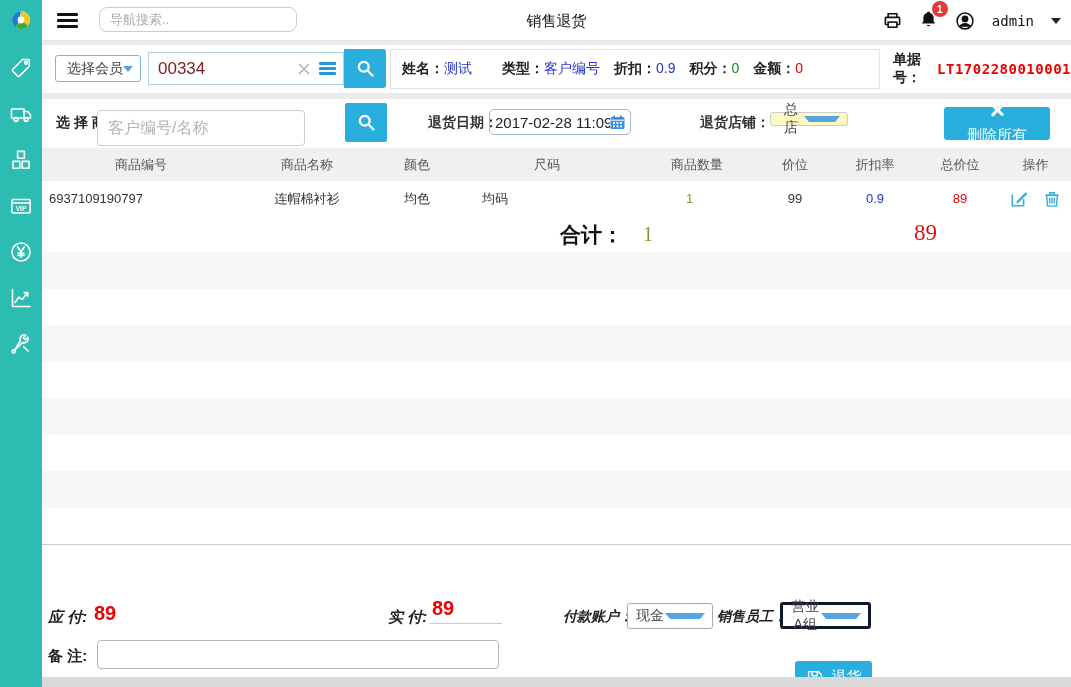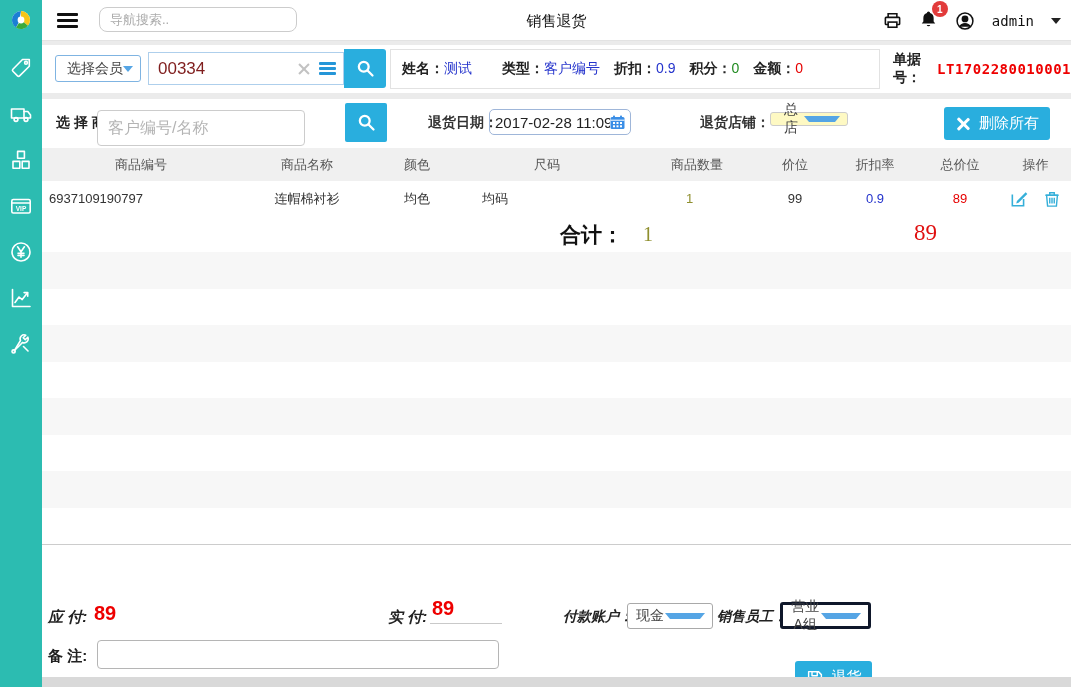--- a/index.html
+++ b/index.html
@@ -50,21 +50,21 @@
   .prod-input { position:absolute; left:55px; top:11px; width:208px; height:36px; border:1px solid #ccc; border-radius:4px; padding:0 10px; font-size:16px; color:#333; outline:none; font-family:inherit; }
   .prod-input::placeholder { color:#b4b4b4; }
   .prod-search { left:303px; top:4px; border-radius:2px; }
   .date-label { position:absolute; left:386px; top:15px; font-weight:bold; }
   .date-input { position:absolute; left:447px; top:10px; width:142px; height:26px; border:1px solid #9FB6D9; border-radius:5px; display:flex; align-items:center; padding:0 5px; }
   .date-input input { flex:1; min-width:0; border:none; outline:none; font-size:15px; color:#222; font-family:inherit; }
   .store-label { position:absolute; left:658px; top:15px; font-weight:bold; }
   .store-select { position:absolute; left:728px; top:13px; width:78px; height:14px; background:#fef9c3; border:1px solid #ccc; }
   .store-select span { flex:1; text-align:center; }
   .btn-cyan { background:#29AEDE; border:none; border-radius:3px; color:#fff; display:flex; align-items:center; justify-content:center; gap:8px; cursor:pointer; font-size:15px; font-family:inherit; }
-  .delete-all { position:absolute; left:902px; top:8px; width:106px; height:33px; }
+  .delete-all { position:absolute; left:902px; top:8px; width:106px; height:33px;flex-direction:column; }
   .x-glyph { position:relative; width:16px; height:16px; flex:none; }
   .x-glyph::before,.x-glyph::after { content:""; position:absolute; left:7px; top:0; width:2.6px; height:16px; background:#fff; border-radius:1px; }
   .x-glyph::before { transform:rotate(45deg); } .x-glyph::after { transform:rotate(-45deg); }
   
   .grid-row { display:grid; grid-template-columns:198px 134px 86px 174px 126px 70px 90px 80px 71px; align-items:center; }
   .thead { position:absolute; left:0; top:49px; width:1029px; height:33px; background:#F0F0F0; color:#555; font-size:13px; text-align:center; }
   .trow { position:absolute; left:0; top:82px; width:1029px; height:35px; background:#fff; font-size:13px; text-align:center; color:#333; }
   .trow .cell-left { text-align:left; padding-left:7px; }
   .ops { display:flex; align-items:center; justify-content:center; gap:13px; }
   .ops svg { width:20px; height:20px; cursor:pointer; }

